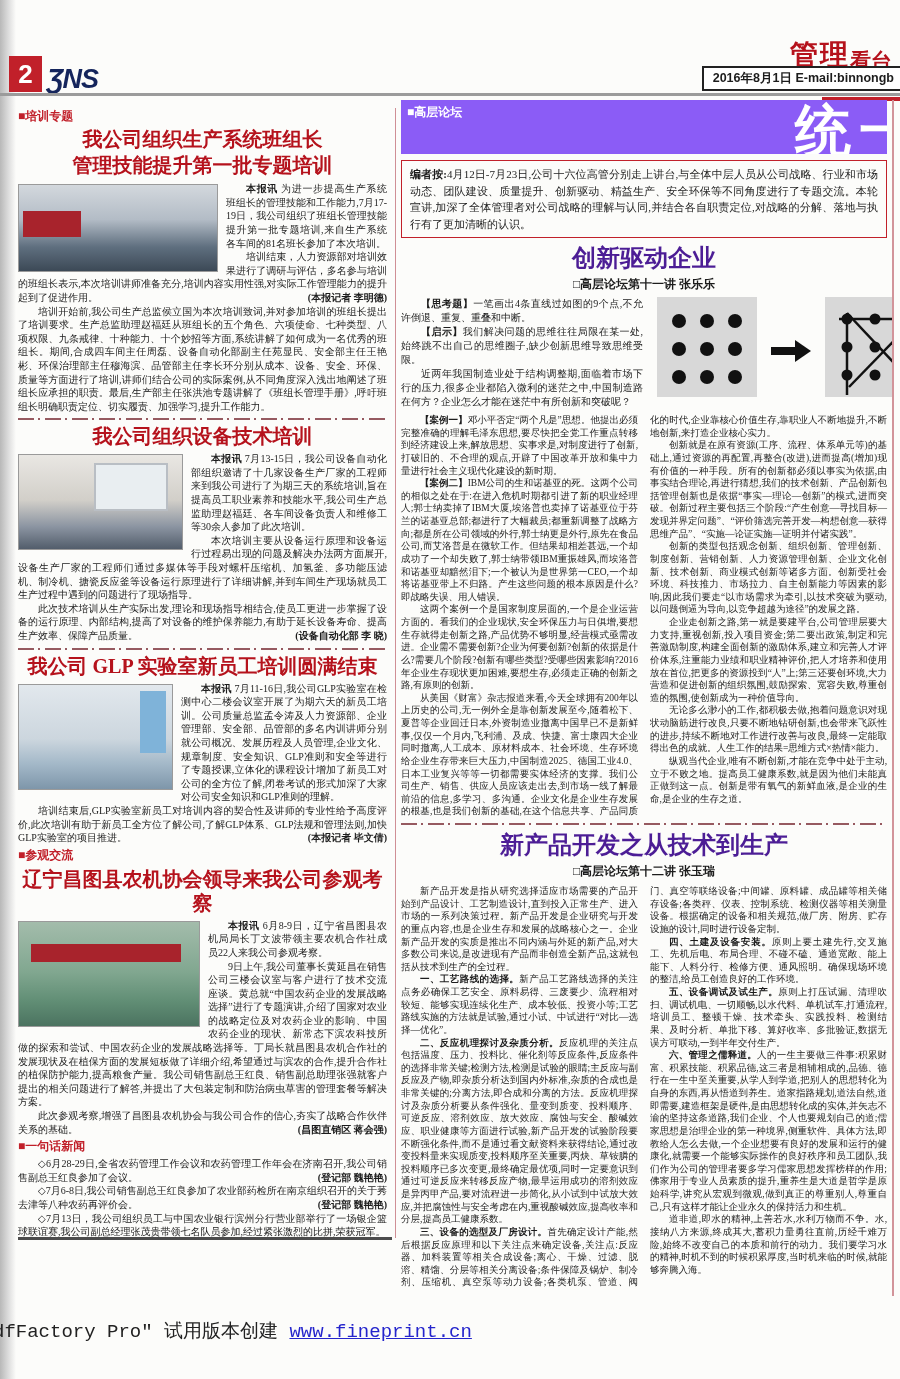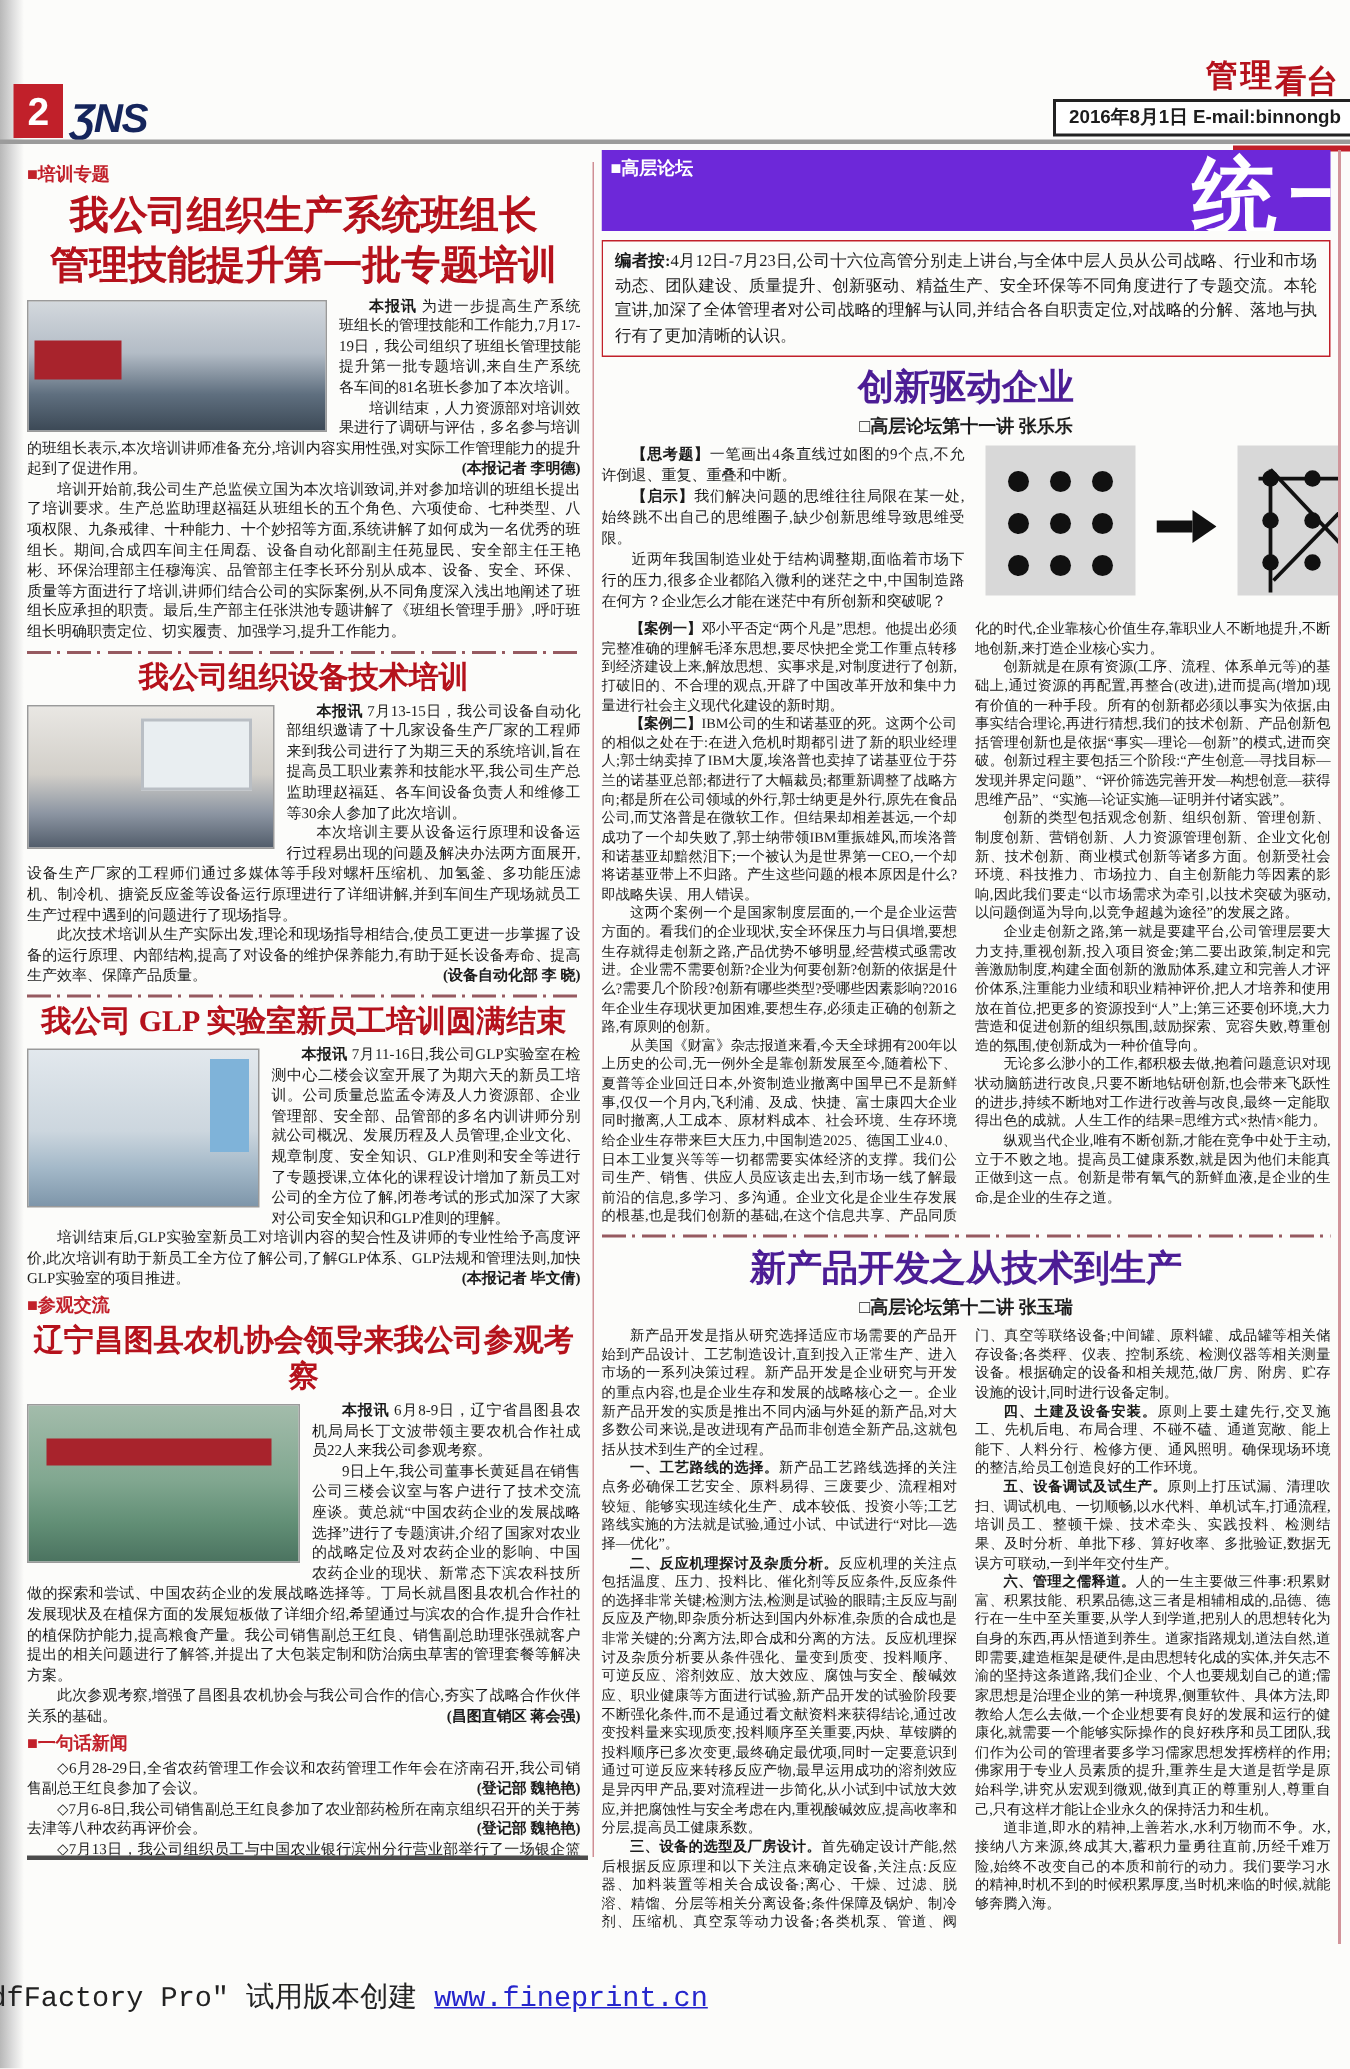--- a/index.html
+++ b/index.html
@@ -10,54 +10,54 @@
   }
   .scan-edge { position:absolute; left:0; top:0; width:16px; height:100%;
     background:linear-gradient(90deg,#b8b8b8,#dedede 55%,#fcfcfa); }
   
   .pagenum { position:absolute; left:9px; top:56px; width:33px; height:36px; background:#c1202a;
     color:#fff; font:bold 26px "Liberation Sans",sans-serif; display:flex; align-items:center; justify-content:center; }
   .logo { position:absolute; left:47px; top:64px; font-style:italic; font-weight:bold; font-size:27px;
     font-family:"Liberation Sans",sans-serif; color:#15255c; letter-spacing:-1px;text-align:right; }
   .logo::first-letter { color:#15255c; }
   .masthead { position:absolute; right:8px; top:36px; color:#b5121c; font-weight:bold; white-space:nowrap; }
-  .masthead .main { font-size:21px; letter-spacing:2px; }
+  .masthead .main { font-size:28px; letter-spacing:2px; }
   .masthead .sub { font-size:21px; position:relative; top:4px; }
   .datebox { position:absolute; right:-6px; top:66px; border:2px solid #222; background:#fff;
     padding:2px 10px 2px 9px; font:bold 12.5px "Liberation Sans",sans-serif; white-space:nowrap; }
   .headrule { position:absolute; left:0; top:93px; width:900px; height:3px; background:#9b9b9b; }
   .headrule-red { position:absolute; right:0; top:97px; width:78px; height:4px; background:#c1202a; }
   
   .col-left { position:absolute; left:18px; top:106px; width:374px; height:1134px; overflow:hidden;
     border-bottom:3px solid #4c4c4c; padding-right:5px; }
   .vsep { position:absolute; left:395px; top:108px; width:1px; height:1130px; background:#cf8f95; }
   .col-right { position:absolute; left:401px; top:100px; width:493px; height:1196px; overflow:hidden;
     border-right:2px solid #d2949a; padding-right:5px; }
   .tag { color:#c1202a; font-weight:bold; font-size:12px; font-family:"Liberation Sans",sans-serif; margin:2px 0 2px; }
-  h1.art { color:#b5121c; text-align:center; font-weight:bold; font-size:26px; line-height:1.28; margin:1px 0 4px; }
+  h1.art { color:#b5121c; text-align:center; font-weight:bold; font-size:20px; line-height:1.28; margin:1px 0 4px; }
   h2.art { color:#b5121c; text-align:center; font-weight:bold; font-size:20px; line-height:1.2; margin:3px 0 4px; }
   .body p { font-size:10px; line-height:1.36; text-align:justify; text-indent:2em; }
   .plead { font-weight:bold; }
   .byline { float:right; font-weight:bold; font-size:10px; margin-left:8px; }
   .divider { height:2px; margin:5px 0 4px;
     background:repeating-linear-gradient(90deg,#965a60 0 16px,transparent 16px 20px,#965a60 20px 22px,transparent 22px 27px); }
   
   .photo { float:left; margin:2px 8px 3px 0; border:1px solid #9a9a9a; position:relative; overflow:hidden; }
   .ph1 { width:200px; height:88px; background:linear-gradient(180deg,#d3d8dd 0%,#b3bcc6 40%,#5f6f7f 72%,#3c4956 100%); }
   .ph1::before { content:""; position:absolute; left:4px; top:26px; width:58px; height:26px; background:#a8232c; }
   .ph2 { width:165px; height:96px; background:linear-gradient(180deg,#e9e7e3 0%,#d2cfc9 48%,#8c95a2 76%,#525d6b 100%); }
   .ph2::before { content:""; position:absolute; right:14px; top:8px; width:70px; height:44px; background:#e9eef1; border:2px solid #b9bec4; }
   .ph3 { width:155px; height:106px; background:linear-gradient(180deg,#e2e8ed 0%,#ccd6de 52%,#a3b8c8 76%,#7e96aa 100%); }
   .ph3::before { content:""; position:absolute; right:6px; top:6px; width:26px; height:62px; background:#7fb3d9; }
   .ph4 { width:182px; height:106px; background:linear-gradient(180deg,#a3bcab 0%,#81a790 48%,#618e75 76%,#4b7360 100%); }
   .ph4::before { content:""; position:absolute; left:12px; top:22px; width:150px; height:18px; background:#a8232c; }
   
   .news-item { font-size:10px; line-height:1.36; text-align:justify; text-indent:2em; }
   
-  .banner { position:relative; height:54px; background:#6d28d9; overflow:hidden; margin-bottom:6px; }
+  .banner { position:relative; height:54px; background:#8b5cf6; overflow:hidden; margin-bottom:6px; }
   .banner .tag2 { position:absolute; left:6px; top:4px; color:#fff; font:bold 12px "Liberation Sans",sans-serif; }
   .banner .big { position:absolute; right:-36px; top:-6px; color:#fff; font-weight:bold; font-size:56px; letter-spacing:8px; white-space:nowrap; }
   .editor-note { border:1px solid #c1202a; padding:5px 8px; font-size:11px; line-height:1.5; text-align:justify; margin-bottom:4px; }
   .editor-note .plead { font-weight:bold; }
   h1.forum { color:#4c1d95; text-align:center; font-weight:bold; font-size:24px; margin:4px 0 2px; }
   .speaker { text-align:center; font-weight:bold; font-size:12px; margin-bottom:4px; }
   .introflex { display:flex; gap:14px; align-items:flex-start; }
   .introtext { width:242px; flex:none; }
   .introtext p { font-size:10px; line-height:1.4; text-align:justify; text-indent:2em; }
   .puzzle { width:100px; height:100px; background:#d8d8d8; flex:none; }

